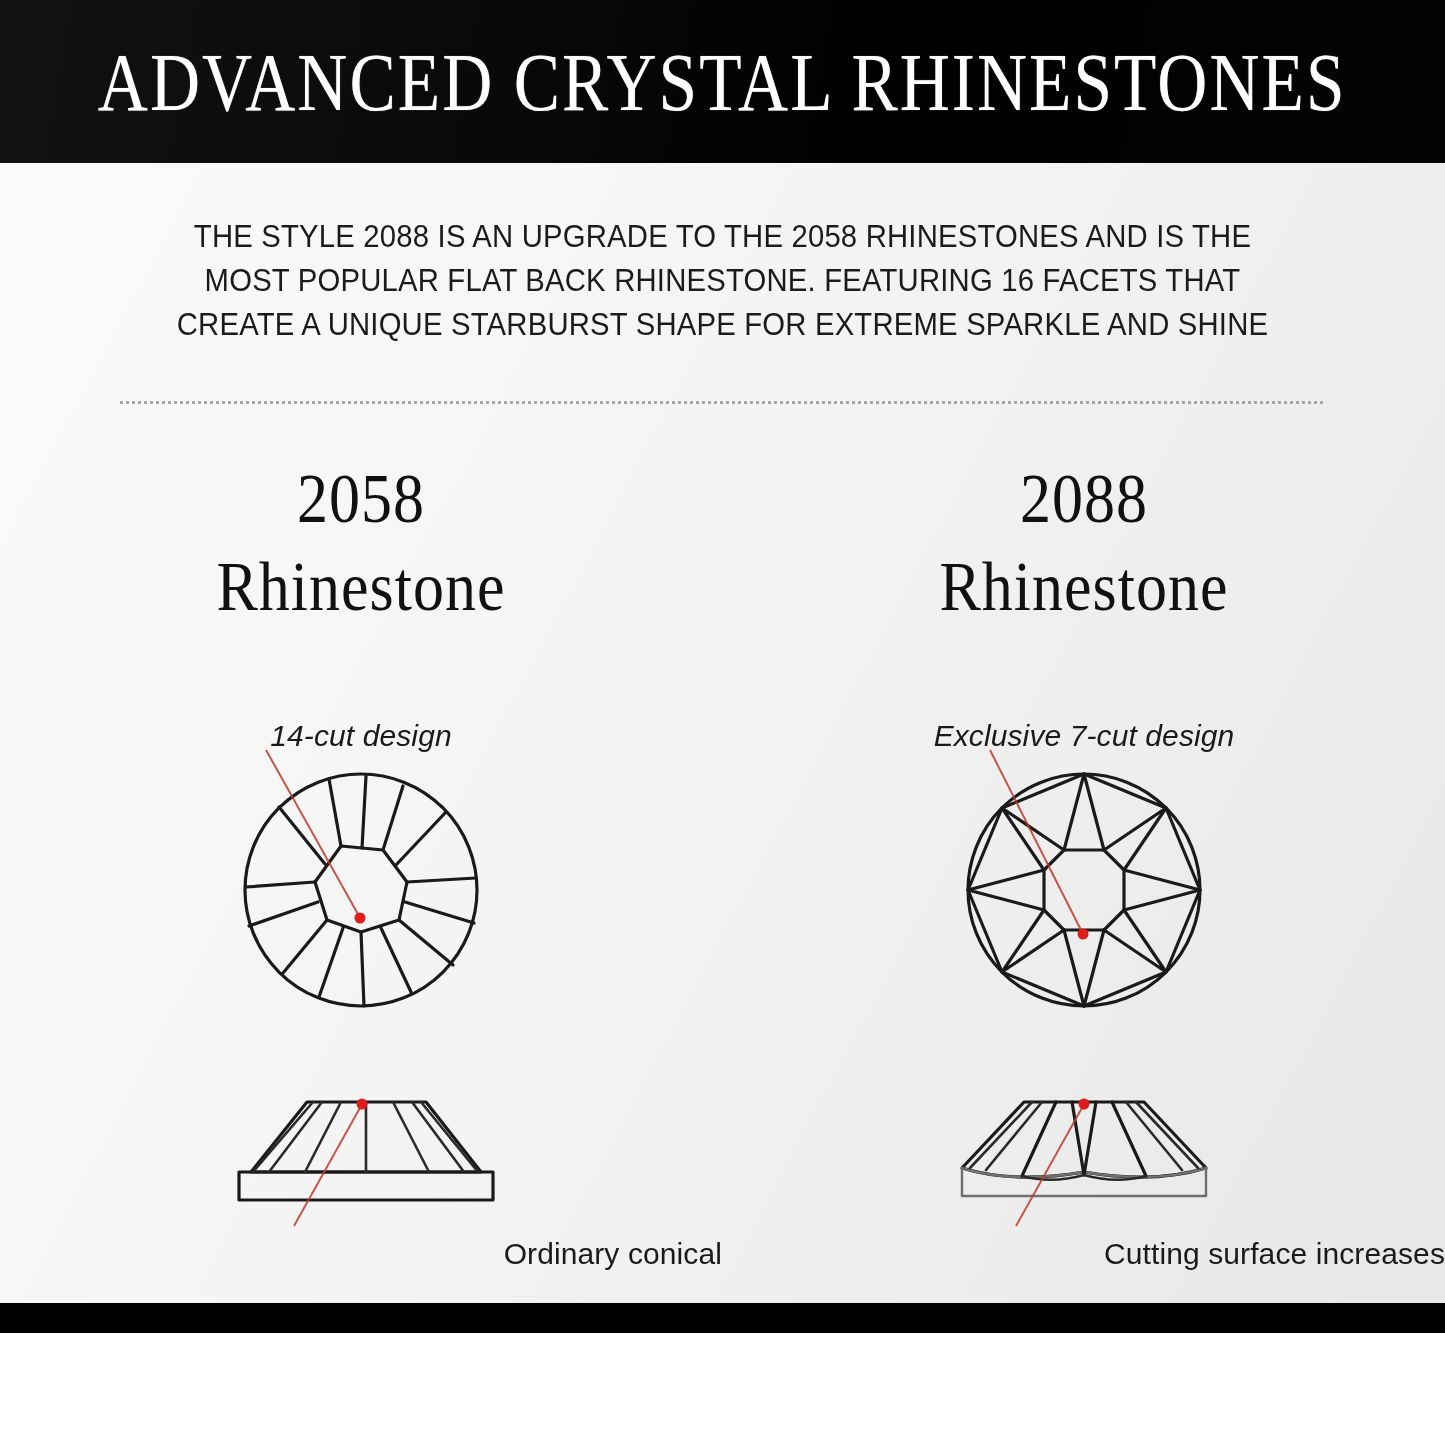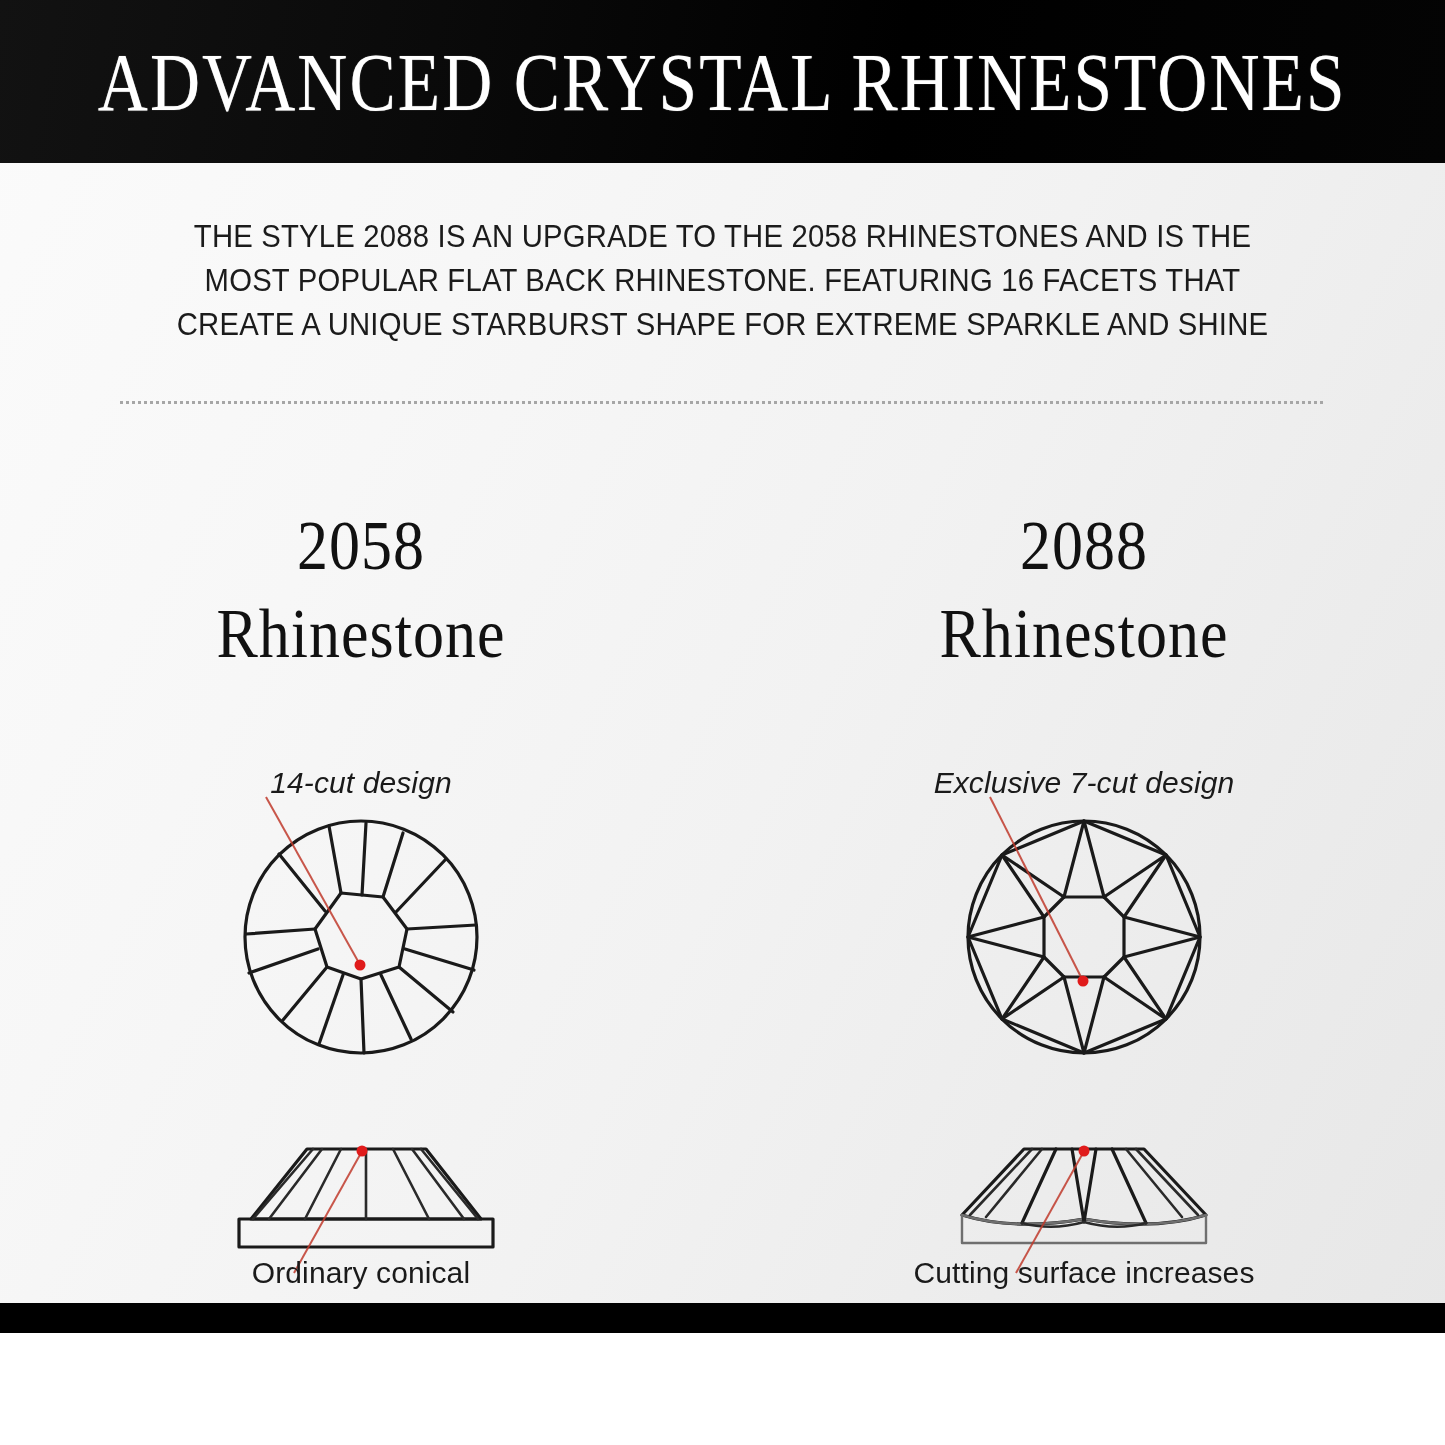--- a/index.html
+++ b/index.html
@@ -53,21 +53,21 @@
   }
   .intro p { white-space:nowrap; }
 
   
   .divider {
     position:absolute; left:120px; top:401px; width:1206px; height:3px;
     background-image:repeating-linear-gradient(to right,#a6a6a6 0 3px,rgba(0,0,0,0) 3px 6px);
   }
 
   
-  .columns { position:absolute; left:0; top:455px; width:1445px; height:900px;margin-top:47px; }
+  .columns { position:absolute; left:0; top:455px; width:1445px; height:900px; }
   .col { position:absolute; top:0; width:722px; }
   .col.left  { left:0;   }
   .col.right { left:723px; }
 
   .col-title {
     font-family:"Liberation Serif", serif;
     text-align:center;
     color:#111111;
     font-size:62px;
     line-height:78px;
@@ -80,21 +80,21 @@
   .col-title .w { display:block; }
 
   .note {
     text-align:center;
     color:#1a1a1a;
     font-size:30px;
     line-height:38px;
     letter-spacing:0.1px;
   }
   .note.top    { position:absolute; left:0; width:722px; top:262px;font-style:italic; }
-  .note.bottom { position:absolute; left:0; width:722px; top:752px; }
+  .note.bottom { position:absolute; left:0; width:722px; top:780px;text-align:right; }
 
   .diagram-top {
     position:absolute; left:0; width:722px; top:305px; height:280px;
   }
   .diagram-side {
     position:absolute; left:0; width:722px; top:625px; height:145px;
   }
   svg { display:block; margin:0 auto; overflow:visible; }
   .stroke { fill:none; stroke:#1a1a1a; stroke-width:3.2; stroke-linejoin:round; stroke-linecap:round; }
   .stroke-thin { fill:none; stroke:#2a2a2a; stroke-width:2.6; stroke-linejoin:round; stroke-linecap:round; }

